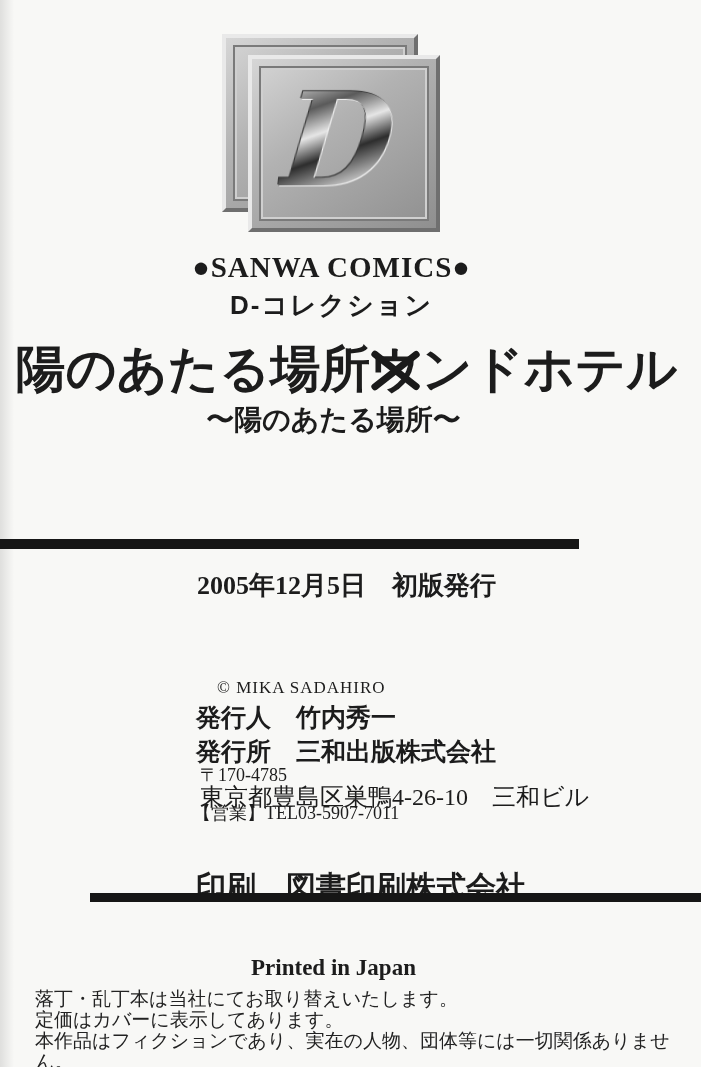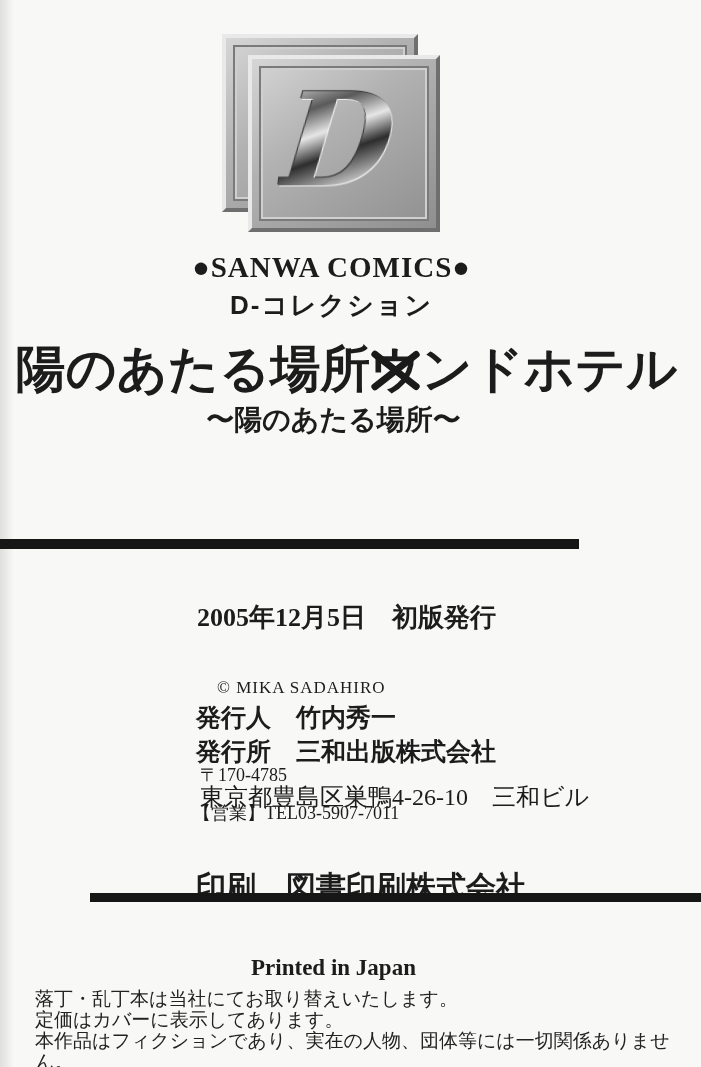--- a/index.html
+++ b/index.html
@@ -66,21 +66,21 @@
   .subtitle{top:401px;font-family:"Liberation Sans","DejaVu Sans",sans-serif;
     font-size:28px;font-weight:bold;transform:translateX(-17px);}
 
   
   .divider{position:absolute;background:#161616;}
   .divider-top{left:0;top:539px;width:579px;height:10px;}
   .divider-bottom{left:90px;top:893px;width:611px;height:9px;}
 
   
   .line{position:absolute;white-space:pre;}
-  .edition{left:197px;top:600px;font-size:26px;font-weight:bold;}
+  .edition{left:197px;top:568px;font-size:26px;font-weight:bold;}
   .author{left:196px;top:646px;font-size:25px;font-weight:600;}
   .copyright{left:217px;top:678px;font-size:17px;letter-spacing:1px;}
   .pub-person{left:196px;top:701px;font-size:25px;font-weight:600;}
   .pub-company{left:196px;top:735px;font-size:25px;font-weight:600;}
   .postal{left:200px;top:763px;font-size:18px;}
   .address{left:200px;top:781px;font-size:24px;}
   .tel-sales{left:193px;top:801px;font-size:18px;}
   .tel-edit{left:193px;top:822px;font-size:18px;}
   .printer{left:196px;top:867px;font-size:30px;font-weight:700;}
 

